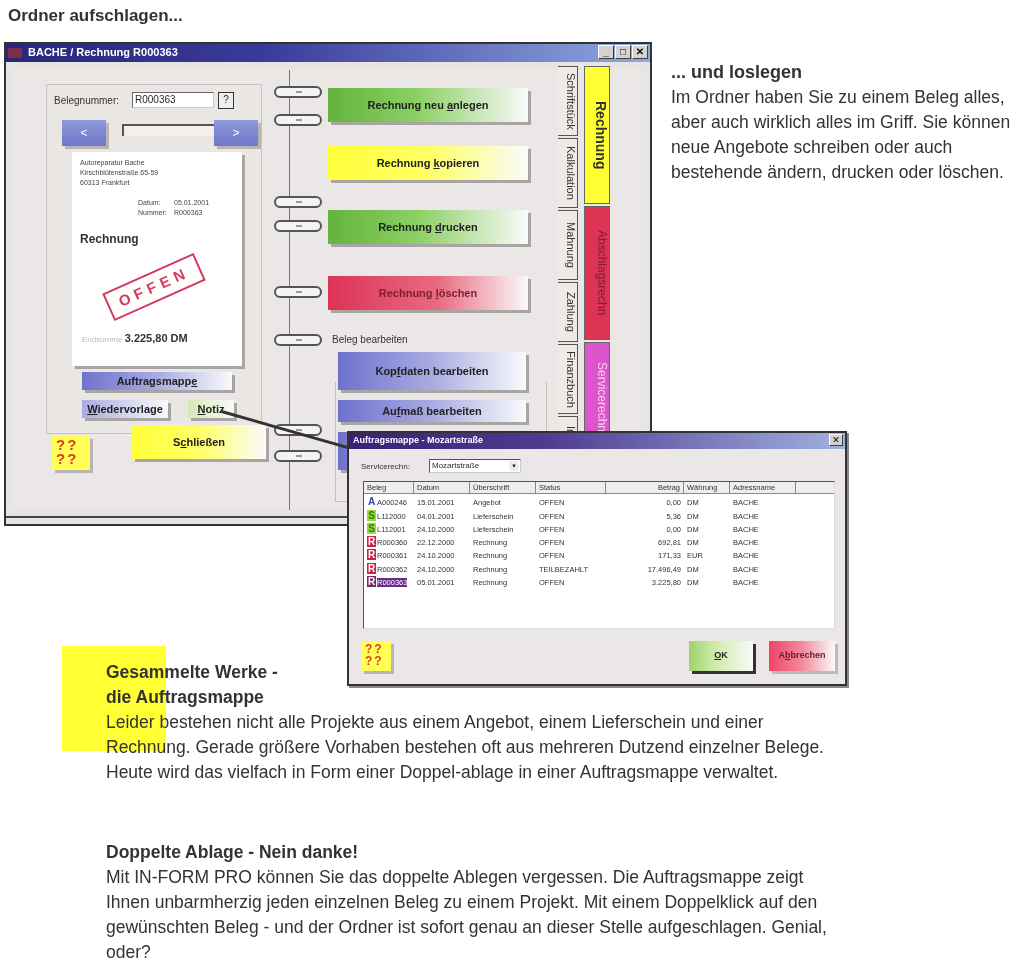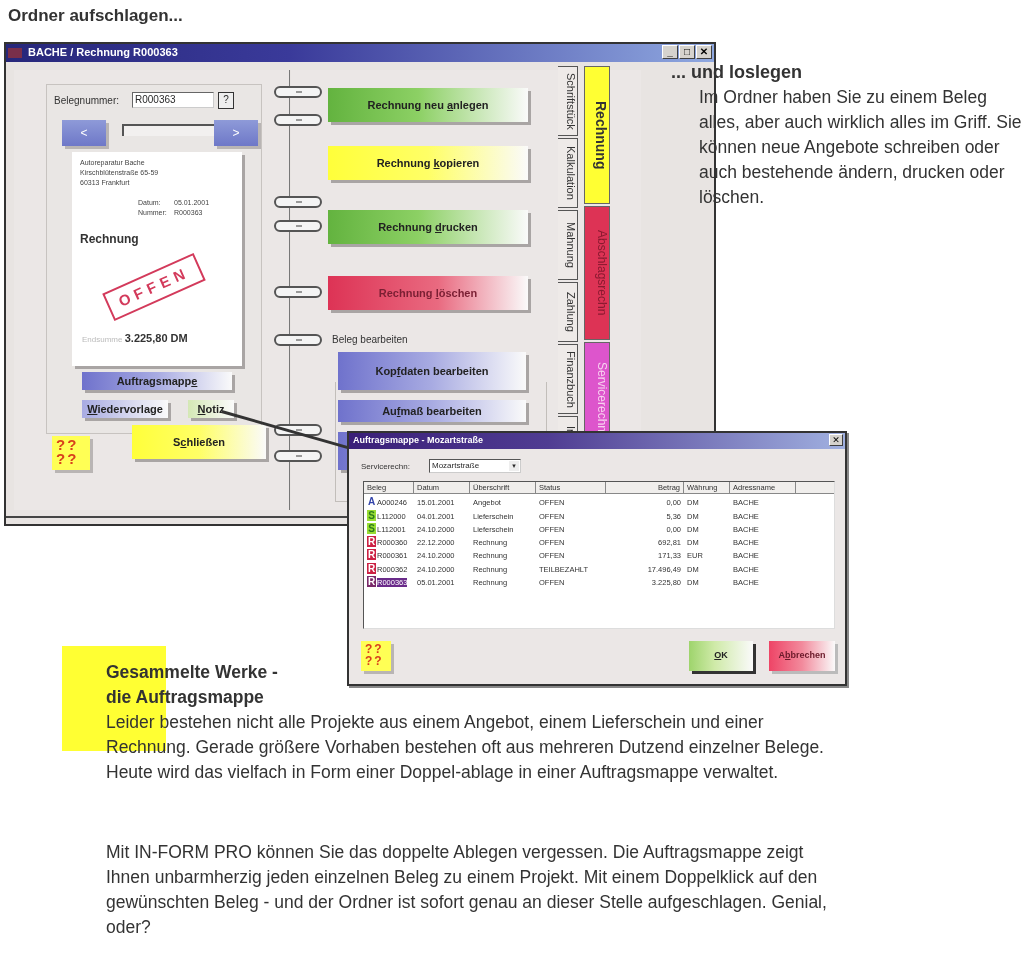--- a/index.html
+++ b/index.html
@@ -5,21 +5,21 @@
   * { box-sizing: border-box; margin: 0; padding: 0; }
   body {
     width: 1032px; height: 970px; background: #ffffff; position: relative;
     font-family: "Liberation Sans", sans-serif; color: #2a2a2a; overflow: hidden;
   }
   .abs { position: absolute; }
   .page-heading { left: 8px; top: 6px; font-size: 17px; font-weight: bold; color: #333; }
 
   
   .main-window {
-    left: 4px; top: 42px; width: 712px; height: 484px;
+    left: 4px; top: 42px; width: 648px; height: 484px;
     border: 2px solid #333; background: #e8e4e2;
   }
   .titlebar {
     left: 0; top: 0; width: 100%; height: 18px;
     background: linear-gradient(90deg, #27277a 0%, #3a3a9a 40%, #8fa8e0 100%);
     color: #fff; font-weight: bold; font-size: 11px; padding: 2px 0 0 22px;
   }
   .titlebar .app-icon { left: 2px; top: 4px; width: 14px; height: 10px; background: #7a2f4a; }
   .win-controls { right: 2px; top: 1px; display: flex; gap: 1px; }
   .win-btn {
@@ -144,21 +144,21 @@
 
   .dlg-help { left: 12px; top: 208px; width: 30px; height: 30px; font-size: 12px; line-height: 12px; }
   .dlg-ok { left: 340px; top: 208px; width: 64px; height: 30px; line-height: 28px; font-size: 9px;
     background: linear-gradient(90deg,#9ed46c 0%,#cfeaa8 40%,#fafafa 100%); box-shadow: 3px 3px 0 #333; }
   .dlg-cancel { left: 420px; top: 208px; width: 66px; height: 30px; line-height: 28px; font-size: 9px;
     background: linear-gradient(90deg,#ee4466 0%,#f28a9c 50%,#fafafa 100%); color: #6a1a2a; box-shadow: 3px 3px 0 #bbb; }
 
   
   .side-text { left: 671px; top: 60px; width: 360px; font-size: 17.5px; line-height: 25px; color: #333; }
   .side-text h3 { font-size: 18px; font-weight: bold; }
-  .side-text p { margin-bottom: 25px; margin-left: 28px; }
+  .side-text p { margin-bottom: 25px; }
   .highlight { left: 62px; top: 646px; width: 104px; height: 105px; background: #ffff33; }
   .section { left: 106px; width: 740px; font-size: 17.5px; line-height: 25px; color: #333; }
   .section h3 { font-size: 17.5px; font-weight: bold; }
 </style>
 </head>
 <body>
 
 <div class="abs page-heading">Ordner aufschlagen...</div>
 
 <div class="abs main-window">
@@ -368,14 +368,15 @@
 </div>
 
 <div class="abs highlight"></div>
 <div class="abs section" style="top:660px;">
   <h3>Gesammelte Werke -</h3>
   <h3>die Auftragsmappe</h3>
   <p>Leider bestehen nicht alle Projekte aus einem Angebot, einem Lieferschein und einer Rechnung. Gerade größere Vorhaben bestehen oft aus mehreren Dutzend einzelner Belege. Heute wird das vielfach in Form einer Doppel-ablage in einer Auftragsmappe verwaltet.</p>
 </div>
 
 <div class="abs section" style="top:840px;">
+  <h3>Doppelte Ablage - Nein danke!</h3>
   <p>Mit IN-FORM PRO können Sie das doppelte Ablegen vergessen. Die Auftragsmappe zeigt Ihnen unbarmherzig jeden einzelnen Beleg zu einem Projekt. Mit einem Doppelklick auf den gewünschten Beleg - und der Ordner ist sofort genau an dieser Stelle aufgeschlagen. Genial, oder?</p>
 </div>
 
 </body></html>

